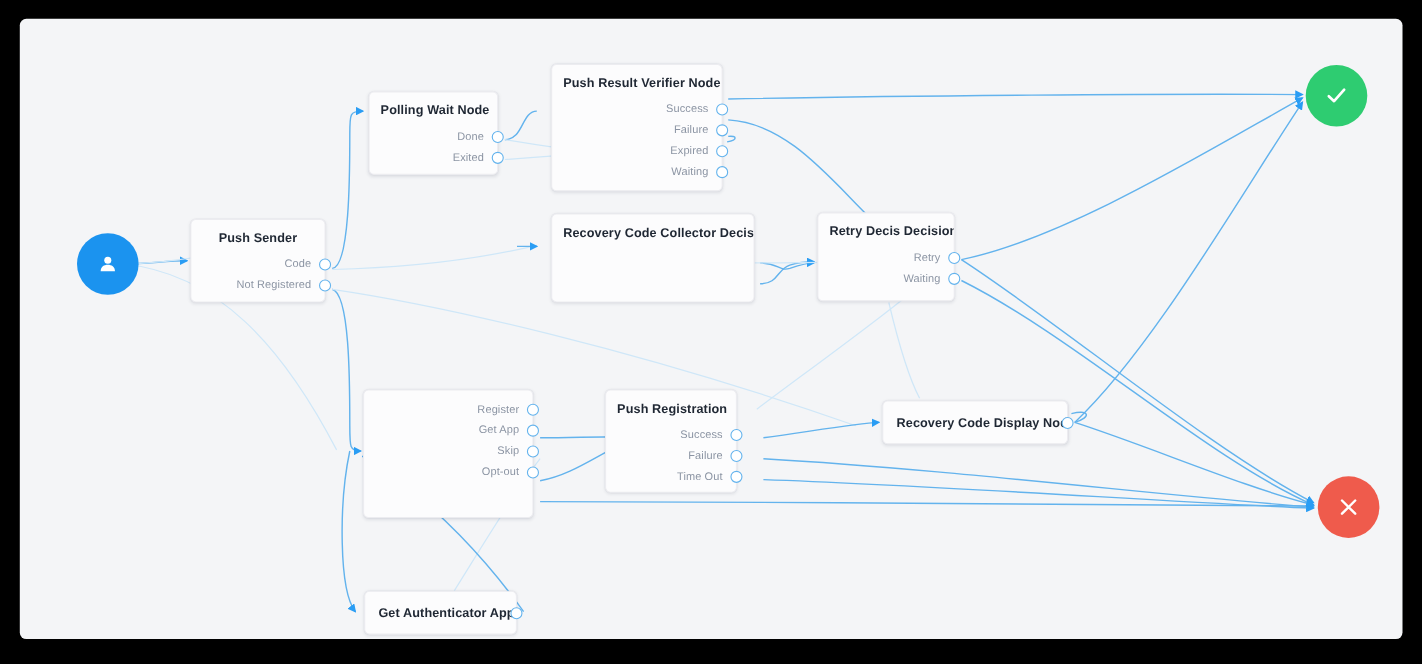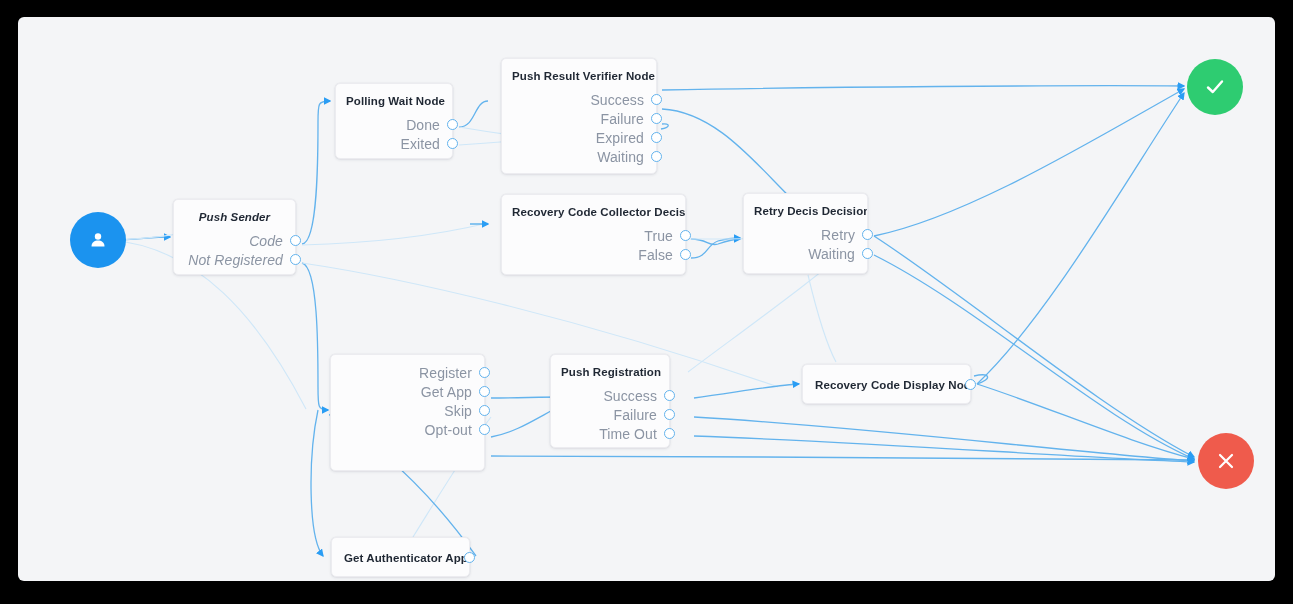--- a/index.html
+++ b/index.html
@@ -38,21 +38,21 @@
   .ports{margin-top:8px;}
   .port-row{
     position:relative;
     height:19px;
     display:flex;
     align-items:center;
     justify-content:flex-end;
     padding-right:12px;
   }
   .port-label{
-    font-size:14px;
+    font-size:10px;
     color:#8b94a3;
     white-space:nowrap;
     letter-spacing:.1px;
   }
   .port-dot{
     position:absolute;
     right:-6px;
     width:11px;height:11px;
     border-radius:50%;
     background:#ffffff;
@@ -119,21 +119,21 @@
         <path d="M 676,381 C 720,375 760,368 781,367" stroke="#63b3ed" stroke-width="1.3" fill="none" marker-end="url(#arrow)"></path>
         <path d="M 676,400 C 850,410 1050,435 1176,444" stroke="#63b3ed" stroke-width="1.3" fill="none" marker-end="url(#arrow)"></path>
         <path d="M 676,419 C 850,425 1050,440 1176,445" stroke="#63b3ed" stroke-width="1.3" fill="none" marker-end="url(#arrow)"></path>
         <path d="M 959,367 C 975,362 972,355 956,359" stroke="#63b3ed" stroke-width="1.3" fill="none"></path>
         <path d="M 959,367 C 1030,300 1110,160 1166,76" stroke="#63b3ed" stroke-width="1.3" fill="none" marker-end="url(#arrow)"></path>
         <path d="M 959,367 C 1030,390 1110,425 1176,442" stroke="#63b3ed" stroke-width="1.3" fill="none" marker-end="url(#arrow)"></path>
       </g>
   </svg>
 
   <div id="nodes-layer">
-      <div class="node" style="left: 155px; top: 182px; width: 123px; height: 76px; font-style: italic;">
+      <div class="node" style="left: 155px; top: 182px; width: 123px; height: 76px;">
         <div class="node-title">Push Sender</div>
         <div class="ports">
           <div class="port-row">
             <span class="port-label">Code</span>
             <span class="port-dot"></span>
           </div>
           <div class="port-row">
             <span class="port-label">Not Registered</span>
             <span class="port-dot"></span>
           </div>
@@ -168,30 +168,20 @@
             <span class="port-dot"></span>
           </div>
           <div class="port-row">
             <span class="port-label">Waiting</span>
             <span class="port-dot"></span>
           </div>
         </div>
       </div>
       <div class="node" style="left: 483px; top: 177px; width: 185px; height: 81px;">
         <div class="node-title">Recovery Code Collector Decis...</div>
-        <div class="ports">
-          <div class="port-row">
-            <span class="port-label">True</span>
-            <span class="port-dot"></span>
-          </div>
-          <div class="port-row">
-            <span class="port-label">False</span>
-            <span class="port-dot"></span>
-          </div>
-        </div>
       </div>
       <div class="node" style="left: 725px; top: 176px; width: 125px; height: 81px;">
         <div class="node-title">Retry Decis Decision</div>
         <div class="ports">
           <div class="port-row">
             <span class="port-label">Retry</span>
             <span class="port-dot"></span>
           </div>
           <div class="port-row">
             <span class="port-label">Waiting</span>

